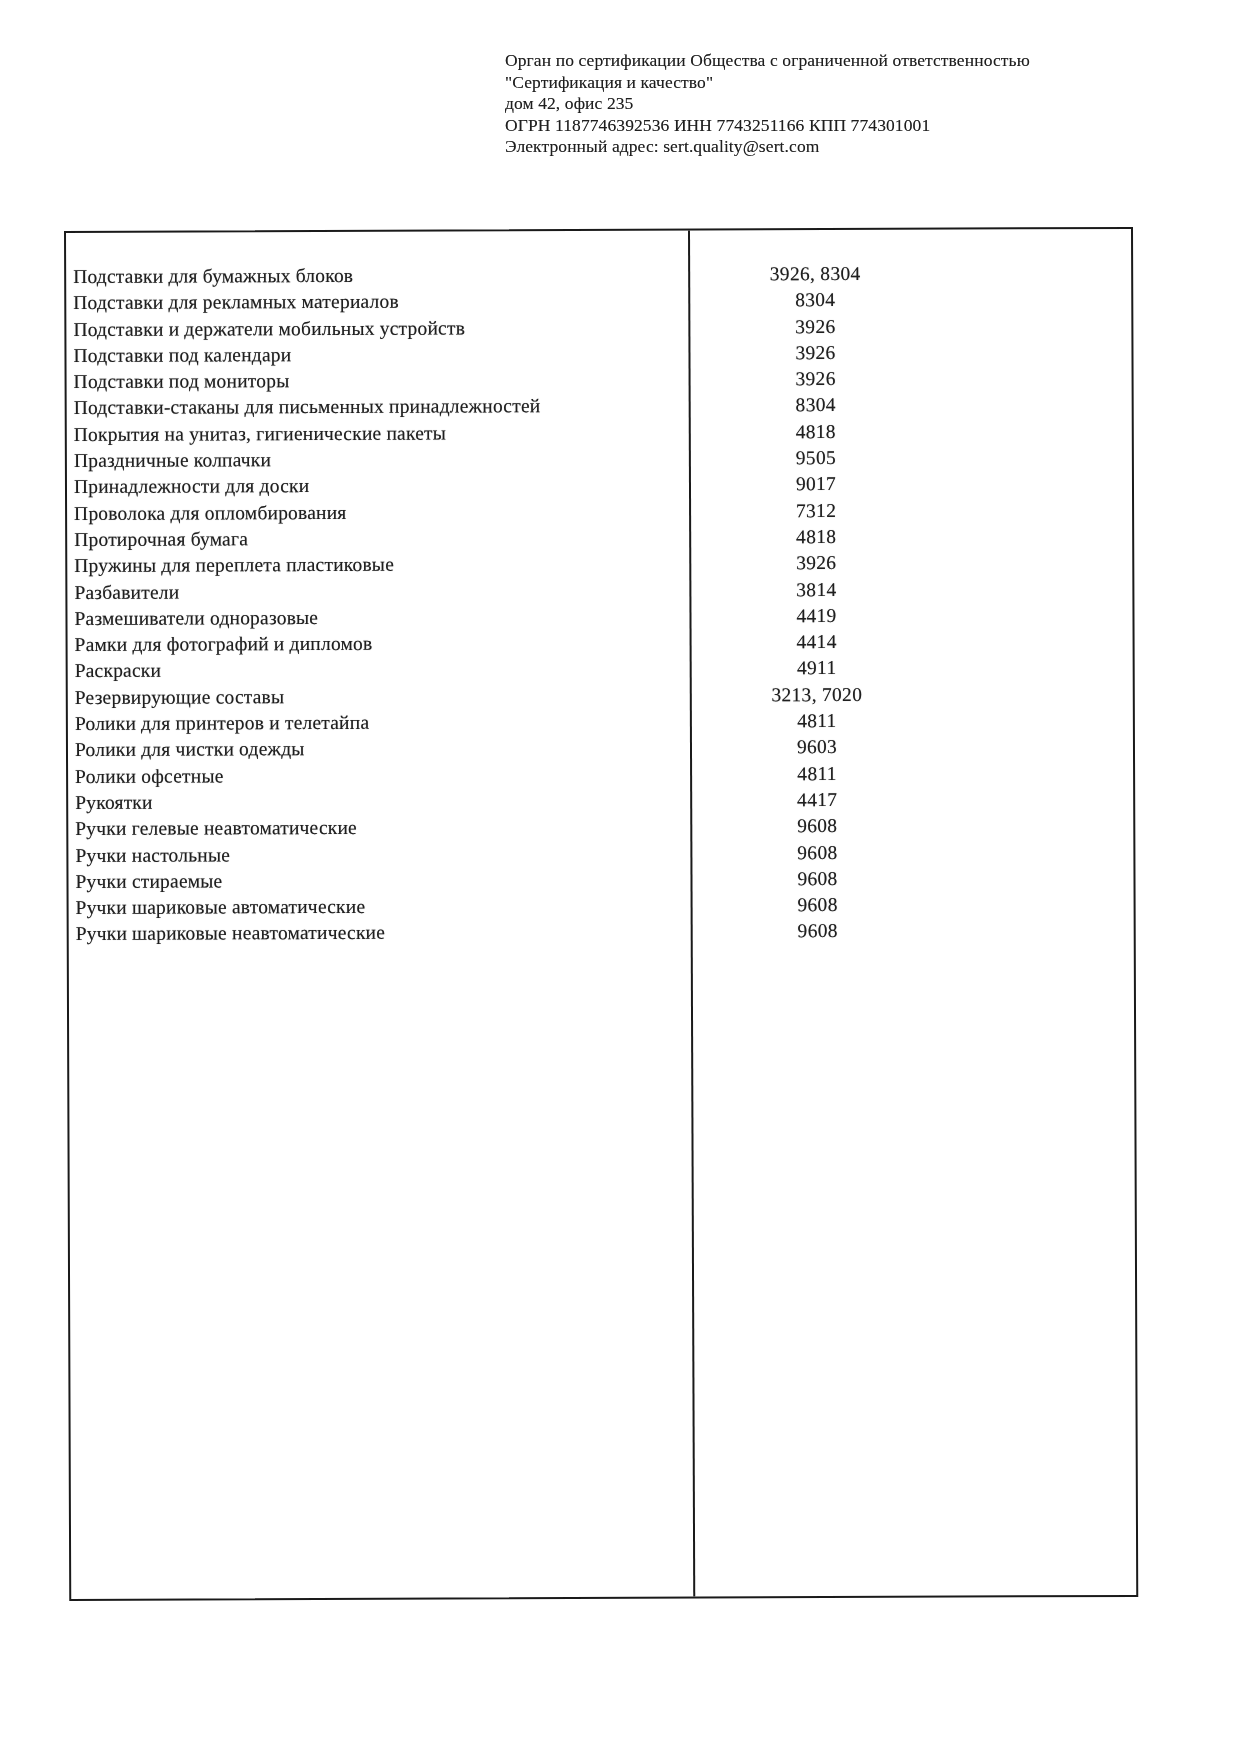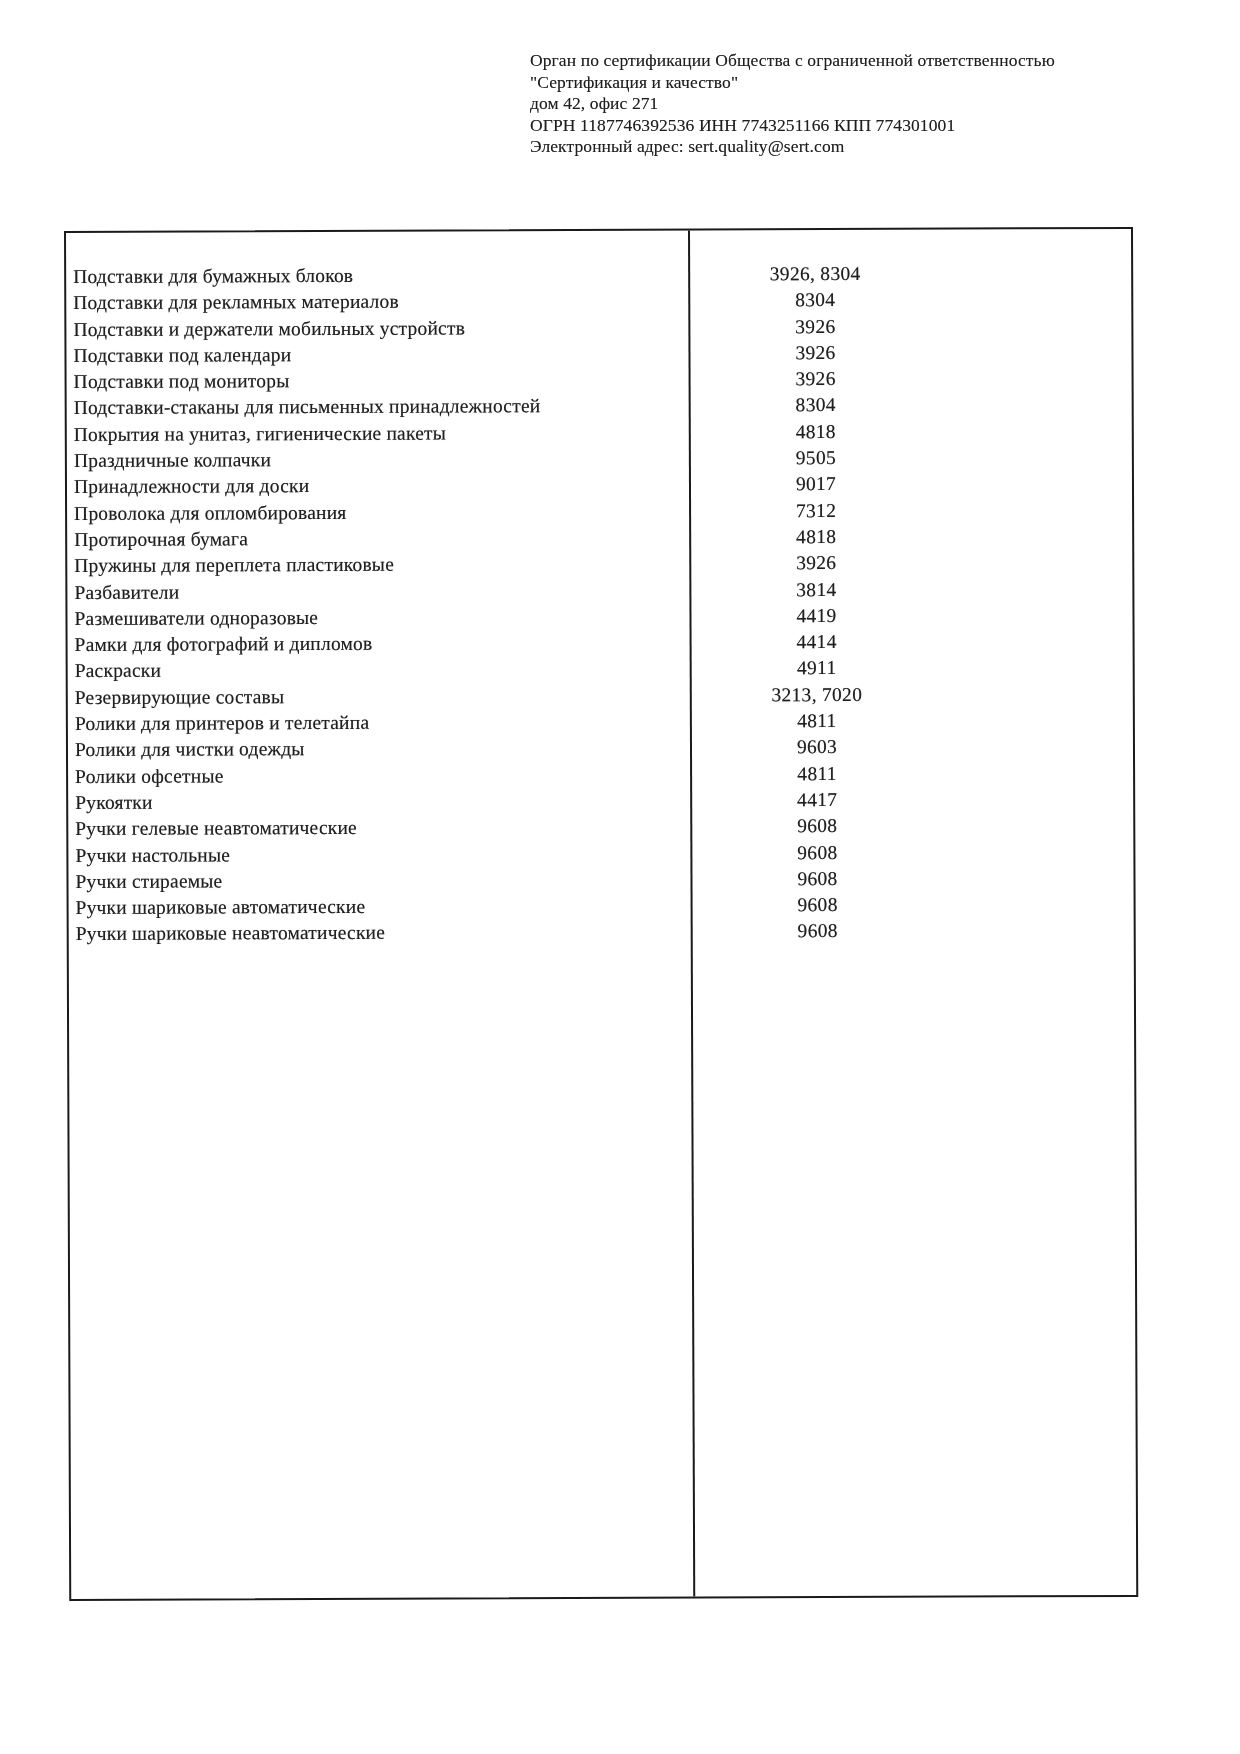--- a/index.html
+++ b/index.html
@@ -16,21 +16,21 @@
     color: #1f1f1f;
   }
   .page {
     position: absolute;
     inset: 0;
     background: #ffffff;
   }
   
   .header-block {
     position: absolute;
-    left: 530px;
+    left: 505px;
     top: 50px;
     width: 600px;
     font-size: 17.5px;
     line-height: 21.5px;
     letter-spacing: 0.1px;
     text-shadow: 0 0 0.6px rgba(20,20,20,0.45);
   }
   .header-line {
     white-space: nowrap;
   }
@@ -82,21 +82,21 @@
 <div class="page">
 
   <div class="header-block">
 
       <div class="header-line">Орган по сертификации Общества с ограниченной ответственностью</div>
 
       <div class="header-line">"Сертификация и качество"</div>
 
 
 
-      <div class="header-line">дом 42, офис 271</div>
+      <div class="header-line">дом 42, офис 235</div>
 
       <div class="header-line">ОГРН 1187746392536 ИНН 7743251166 КПП 774301001</div>
 
 
       <div class="header-line">Электронный адрес: sert.quality@sert.com</div>
     </div>
 
   <div class="doc-table">
     <div class="col-names">
 

